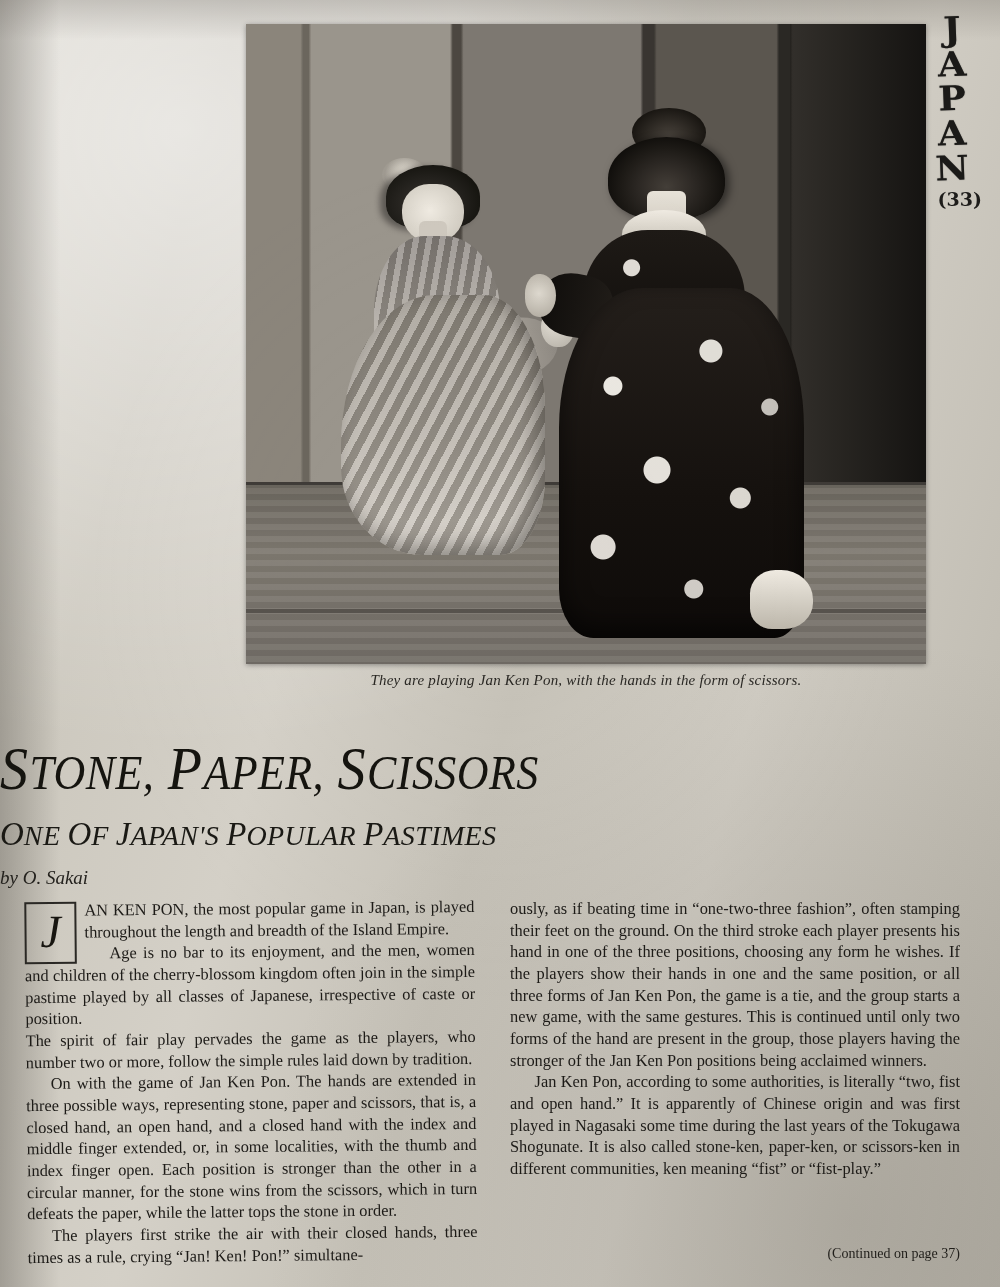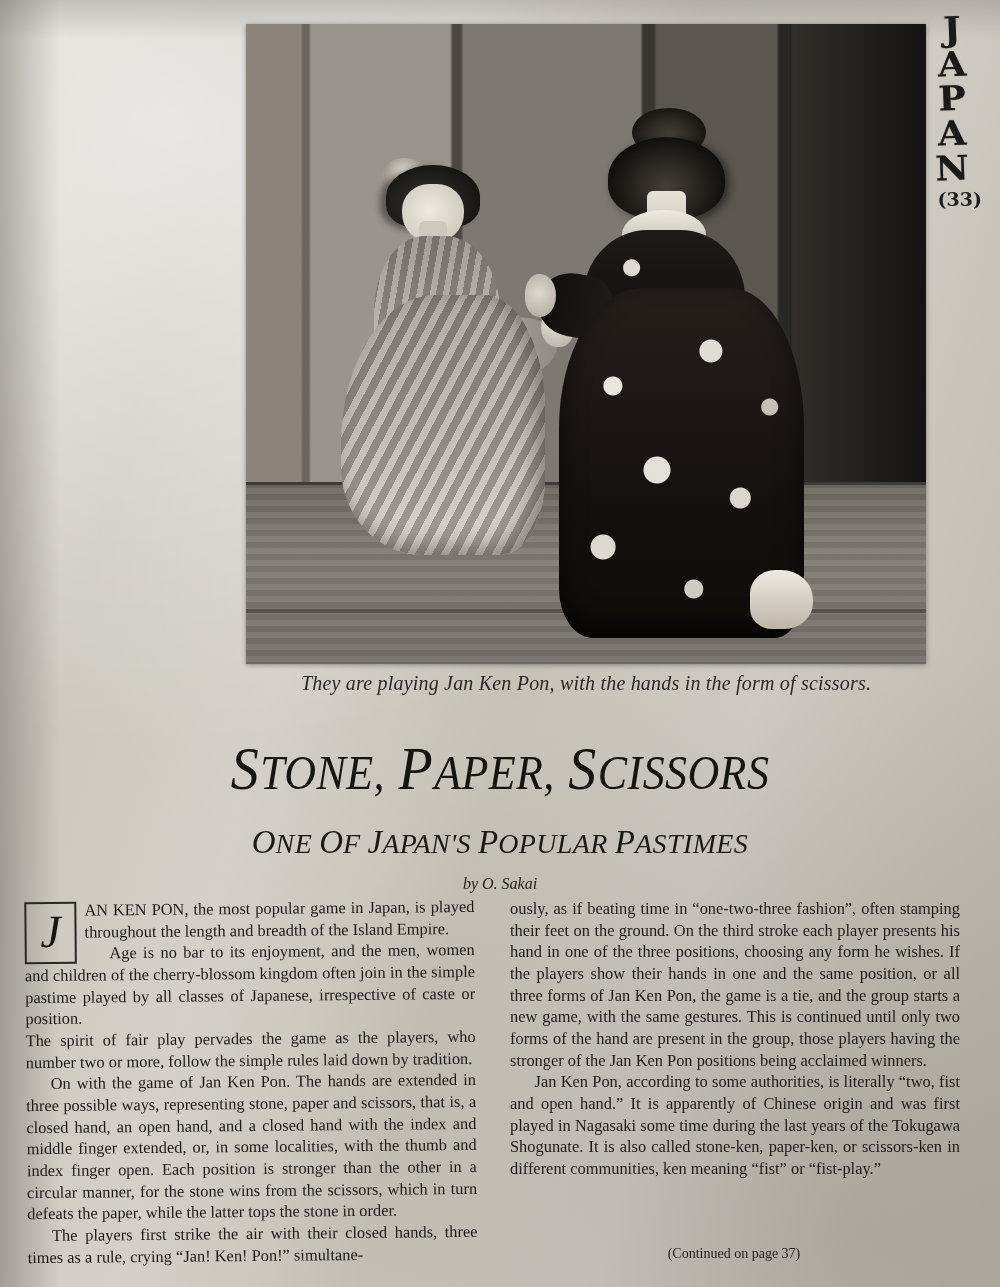--- a/index.html
+++ b/index.html
@@ -362,55 +362,54 @@
 
   
   .caption {
     position: absolute;
     left: 246px;
     top: 672px;
     width: 680px;
     text-align: center;
     font-family: "Liberation Serif", serif;
     font-style: italic;
-    font-size: 20px;
+    font-size: 15px;
     letter-spacing: 0.2px;
     color: #2a2823;
   }
 
   
   .headline {
     position: absolute;
     left: 0; right: 0;
     top: 736px;
-    text-align: center;
   }
   .title-main {
     font-family: "Liberation Serif", serif;
     font-style: italic;
     font-size: 44px;
     letter-spacing: 1.5px;
     color: #15140f;
     transform: scaleY(1.08);
     font-weight: 400;
   }
   .title-main .cap { font-size: 56px; }
   .title-sub {
-    margin-top: 24px;
+    margin-top: 16px;
     font-family: "Liberation Serif", serif;
     font-style: italic;
     font-size: 28px;
     color: #1a1914;
   }
   .title-sub .cap { font-size: 33px; }
   .byline {
     margin-top: 14px;
     font-family: "Liberation Serif", serif;
     font-style: italic;
-    font-size: 16px;
+    font-size: 19px;
     color: #24221d;
   }
 
   
   .columns {
     position: absolute;
     left: 26px;
     right: 40px;
     top: 898px;
     display: flex;
@@ -447,21 +446,21 @@
   }
   .smallcaps {
     font-variant: small-caps;
     letter-spacing: 0.4px;
   }
   .continued {
     position: absolute;
     right: 40px;
     top: 1246px;
     width: 452px;
-    text-align: center;
+    text-align: right;
     font-family: "Liberation Serif", serif;
     font-size: 14px;
     color: #201e19;
   }
 </style>
 </head>
 <body>
 
 <div id="page">
 

